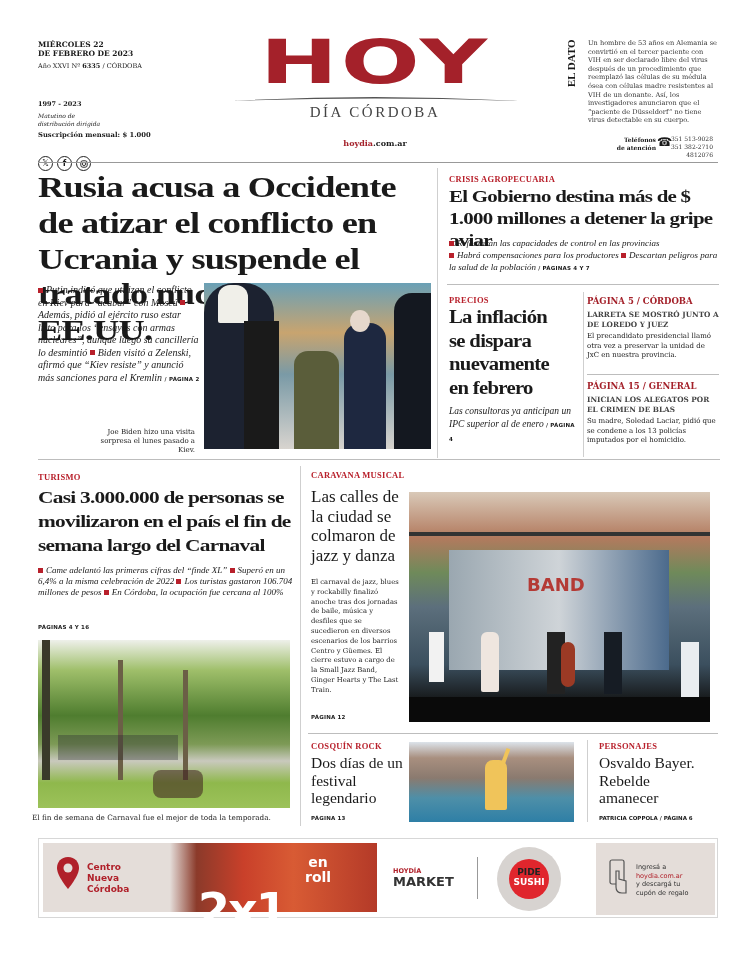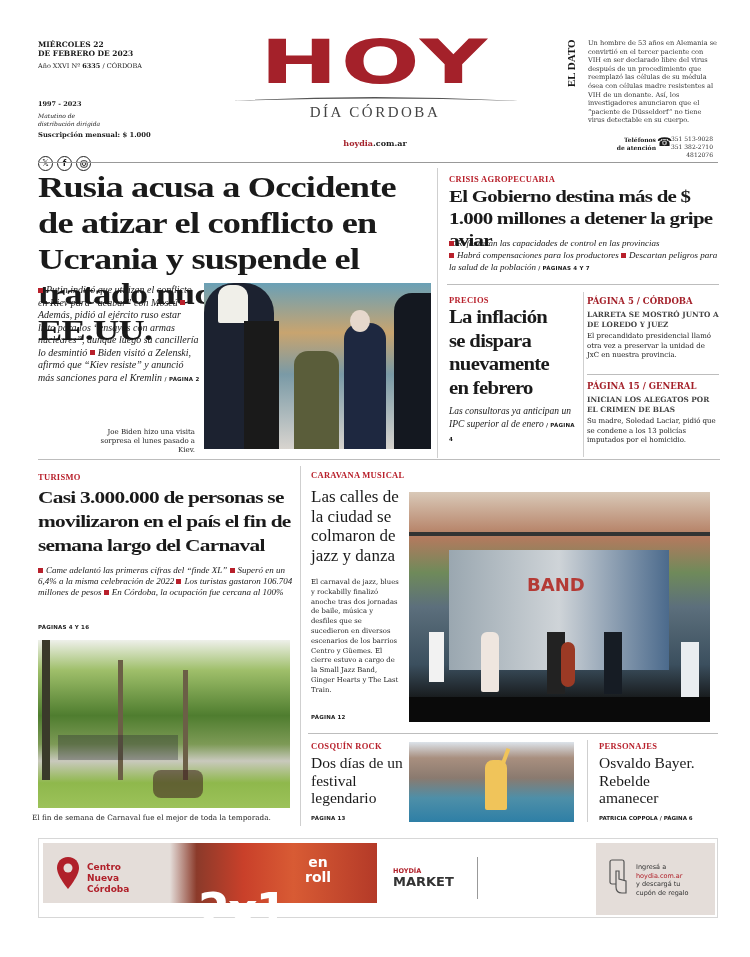--- a/index.html
+++ b/index.html
@@ -176,21 +176,21 @@
 </div>
 
 <div class="vr" style="left:587px; top:740px; height:82px;"></div>
 
 <div class="abs kicker" style="left:599px; top:741px;">PERSONAJES</div>
 <div class="abs" style="left:599px; top:754px; width:110px; font-family:'Liberation Serif',serif; font-size:15.5px; line-height:17.5px;">Osvaldo Bayer. Rebelde amanecer</div>
 <div class="abs" style="left:599px; top:815px; font-family:'DejaVu Sans',sans-serif; font-weight:bold; font-size:5.5px;">PATRICIA COPPOLA / PÁGINA 6</div>
 
 <div class="abs" style="left:38px; top:838px; width:680px; height:80px; border:1px solid #d7d7d7; background:#fff;">
 
-  <div style="position:absolute; left:4px; top:4px; width:334px; height:60px; background:linear-gradient(90deg,#e4ddd9 0%,#e4ddd9 38%,#8b3a2a 46%,#c9402a 60%,#d85b34 75%,#b43a28 100%);">
+  <div style="position:absolute; left:4px; top:4px; width:334px; height:69px; background:linear-gradient(90deg,#e4ddd9 0%,#e4ddd9 38%,#8b3a2a 46%,#c9402a 60%,#d85b34 75%,#b43a28 100%);">
     <svg width="22" height="32" viewBox="0 0 22 32" style="position:absolute; left:14px; top:14px;">
       <path d="M11 0 C4 0 0 5 0 11 C0 19 11 32 11 32 C11 32 22 19 22 11 C22 5 18 0 11 0 Z" fill="#b0202a"></path>
       <circle cx="11" cy="11" r="4.5" fill="#e4ddd9"></circle>
     </svg>
     <div style="position:absolute; left:44px; top:19px; font-family:'DejaVu Sans',sans-serif; font-weight:bold; font-size:9px; line-height:11px; color:#b0202a;">
       <div>Centro</div>
       <div>Nueva</div>
       <div>Córdoba</div>
     </div>
     <div style="position:absolute; left:155px; top:6px; font-family:'DejaVu Sans',sans-serif; font-weight:bold; font-size:46px; line-height:56px; color:#fff; letter-spacing:-2px;margin-top:33px;">2x1</div>
@@ -199,20 +199,27 @@
       <div>roll</div>
     </div>
   </div>
 
   <div style="position:absolute; left:354px; top:28px; font-family:'DejaVu Sans',sans-serif; font-weight:bold;">
     <div style="font-size:6.5px; color:#b0202a;">HOYDÍA</div>
     <div style="font-size:13px; color:#333; line-height:14px;">MARKET</div>
   </div>
   <div style="position:absolute; left:438px; top:18px; width:1px; height:42px; background:#999;"></div>
 
+  <div style="position:absolute; left:458px; top:8px; width:64px; height:64px; border-radius:50%; background:#d7d3d0;">
+    <div style="position:absolute; left:12px; top:12px; width:40px; height:40px; border-radius:50%; background:#e0262d;"></div>
+    <div style="position:absolute; left:0; top:20px; width:64px; text-align:center; font-family:'DejaVu Sans',sans-serif; font-size:9px; line-height:10px; color:#fff; font-weight:bold;">
+      <div style="color:#222;">PIDE</div>
+      <div>SUSHI</div>
+    </div>
+  </div>
 
   <div style="position:absolute; left:557px; top:4px; width:119px; height:72px; background:#e4ddd9;">
     <svg width="20" height="36" viewBox="0 0 20 36" style="position:absolute; left:12px; top:16px;">
       <rect x="2" y="1" width="14" height="24" rx="2" fill="none" stroke="#555" stroke-width="1.2"></rect>
       <path d="M8 12 L8 28 Q8 34 14 34 L18 34 L18 22 L11 20 L11 12 Z" fill="#e4ddd9" stroke="#555" stroke-width="1.2"></path>
     </svg>
     <div style="position:absolute; left:40px; top:20px; font-family:'DejaVu Sans',sans-serif; font-size:6.5px; line-height:8.5px; color:#333;">
       <div>Ingresá a</div>
       <div style="color:#b0202a;">hoydia.com.ar</div>
       <div>y descargá tu</div>

